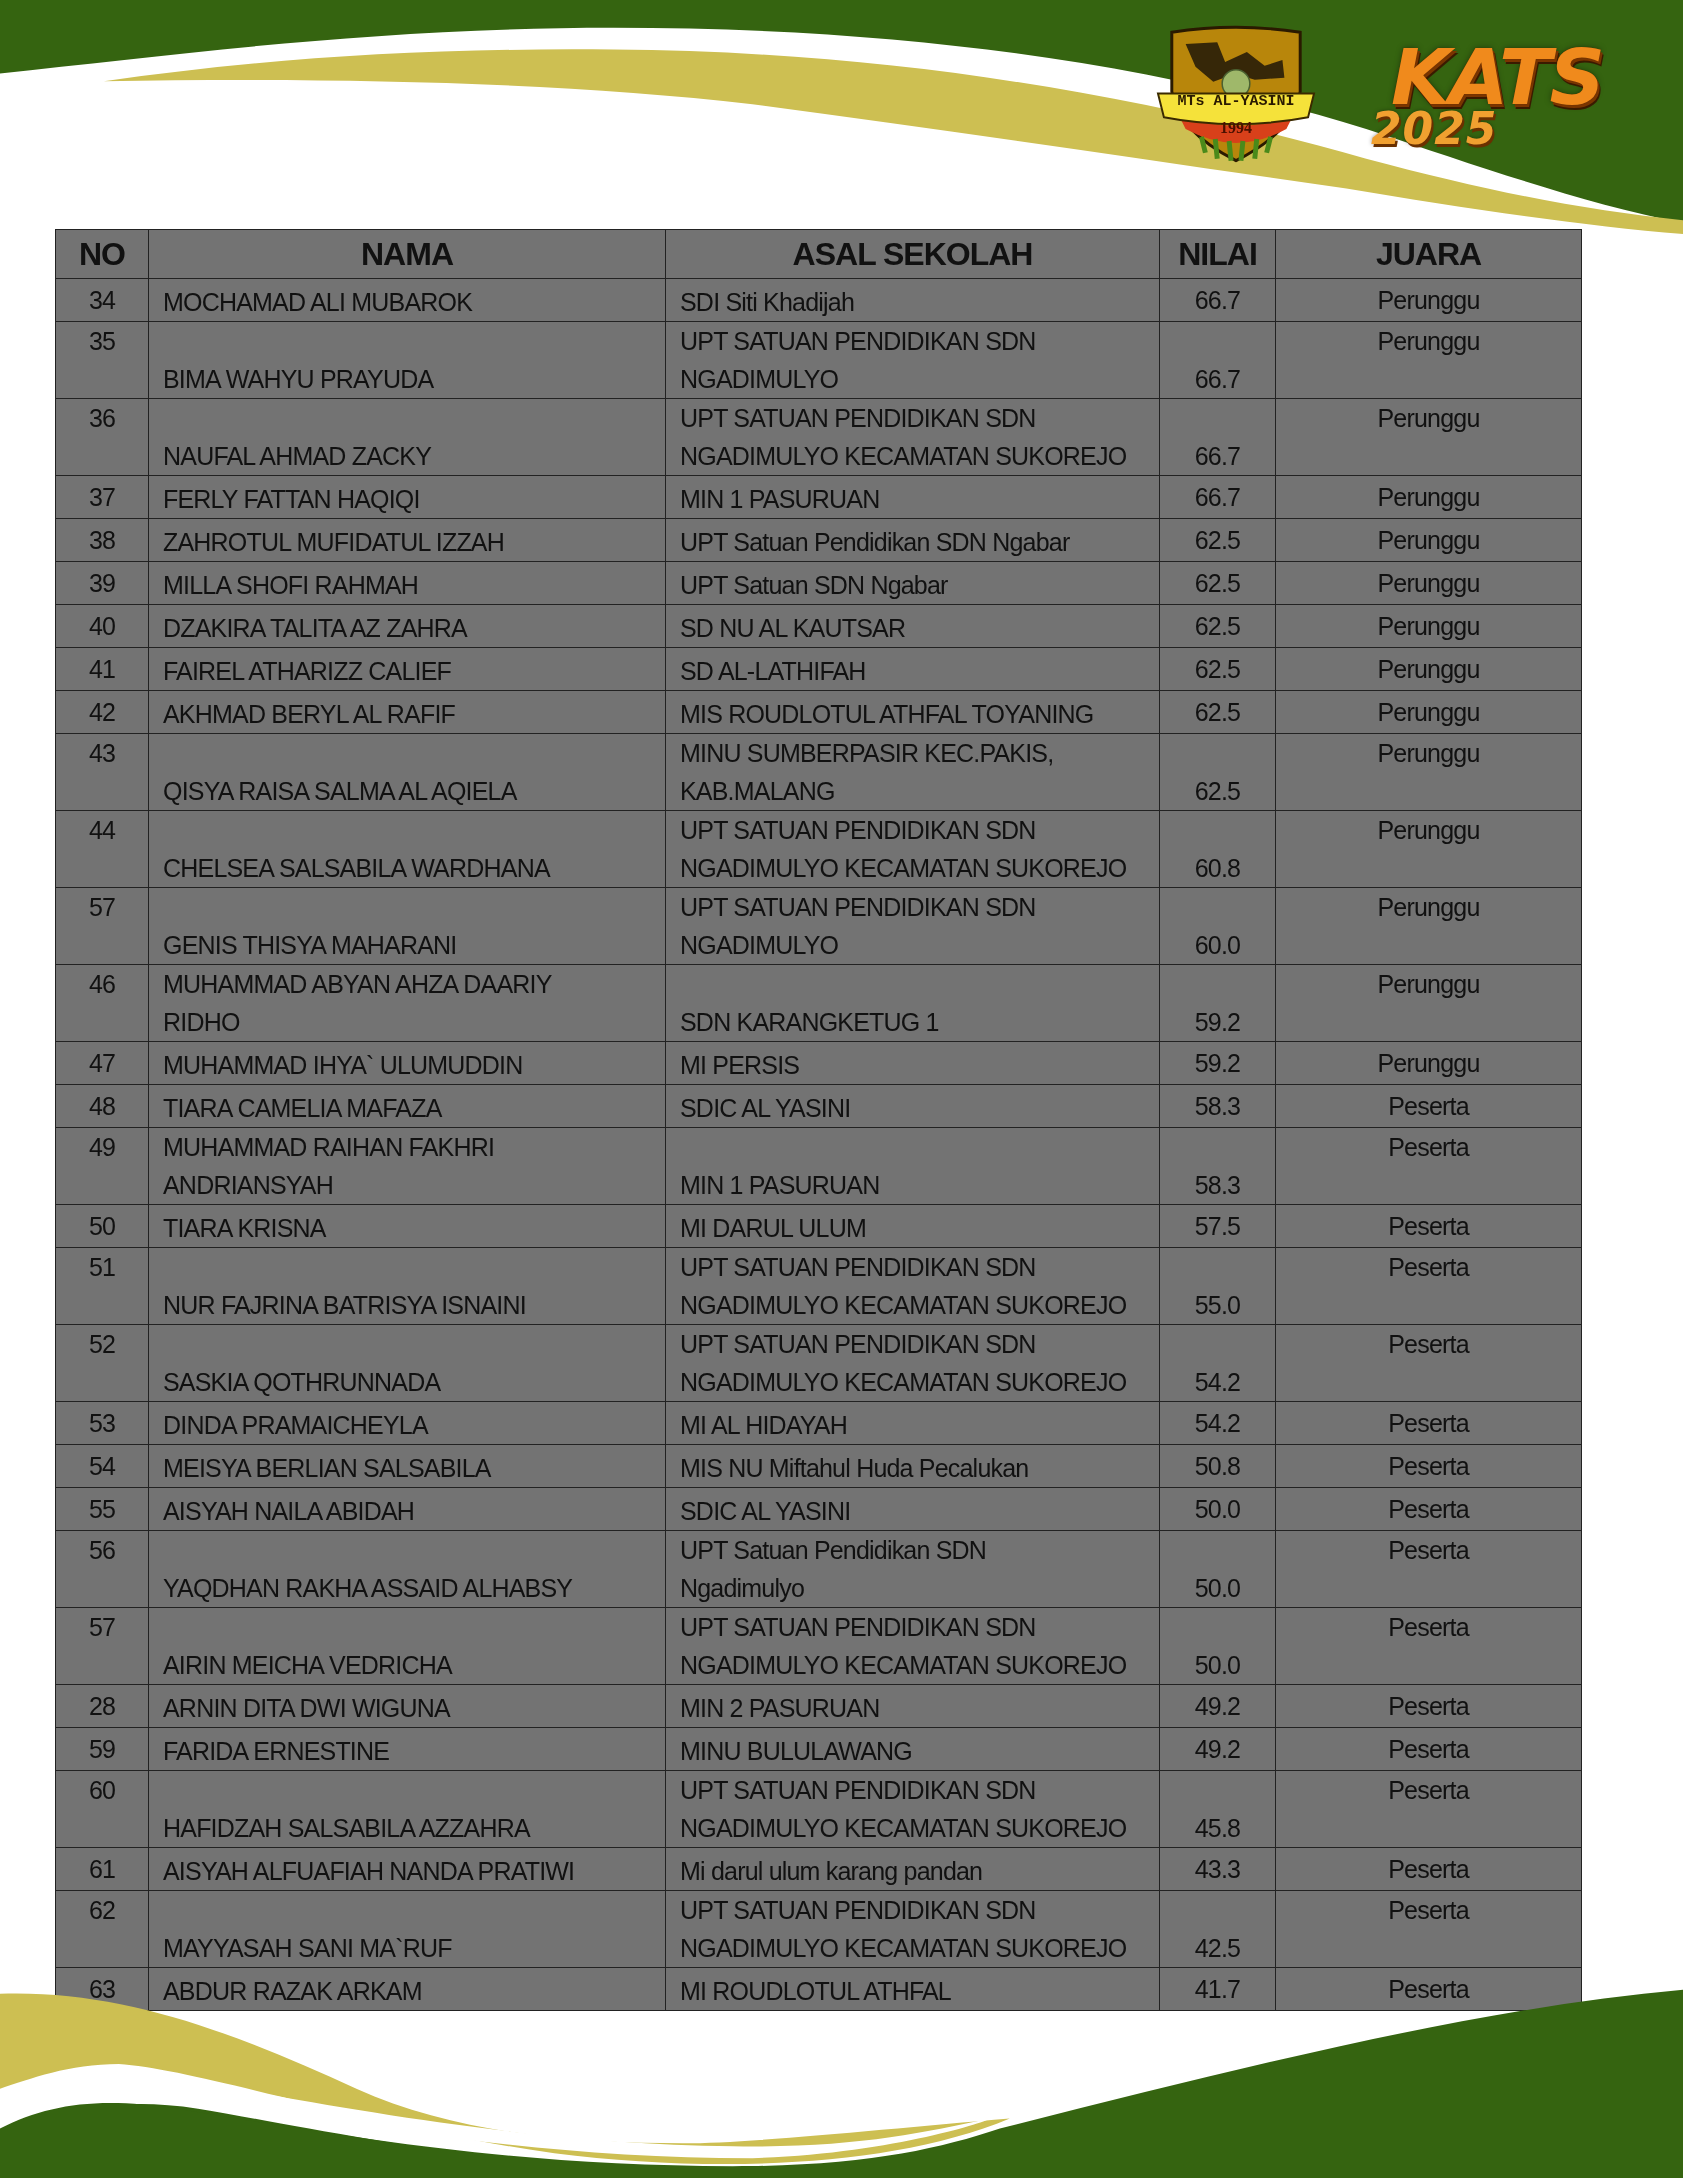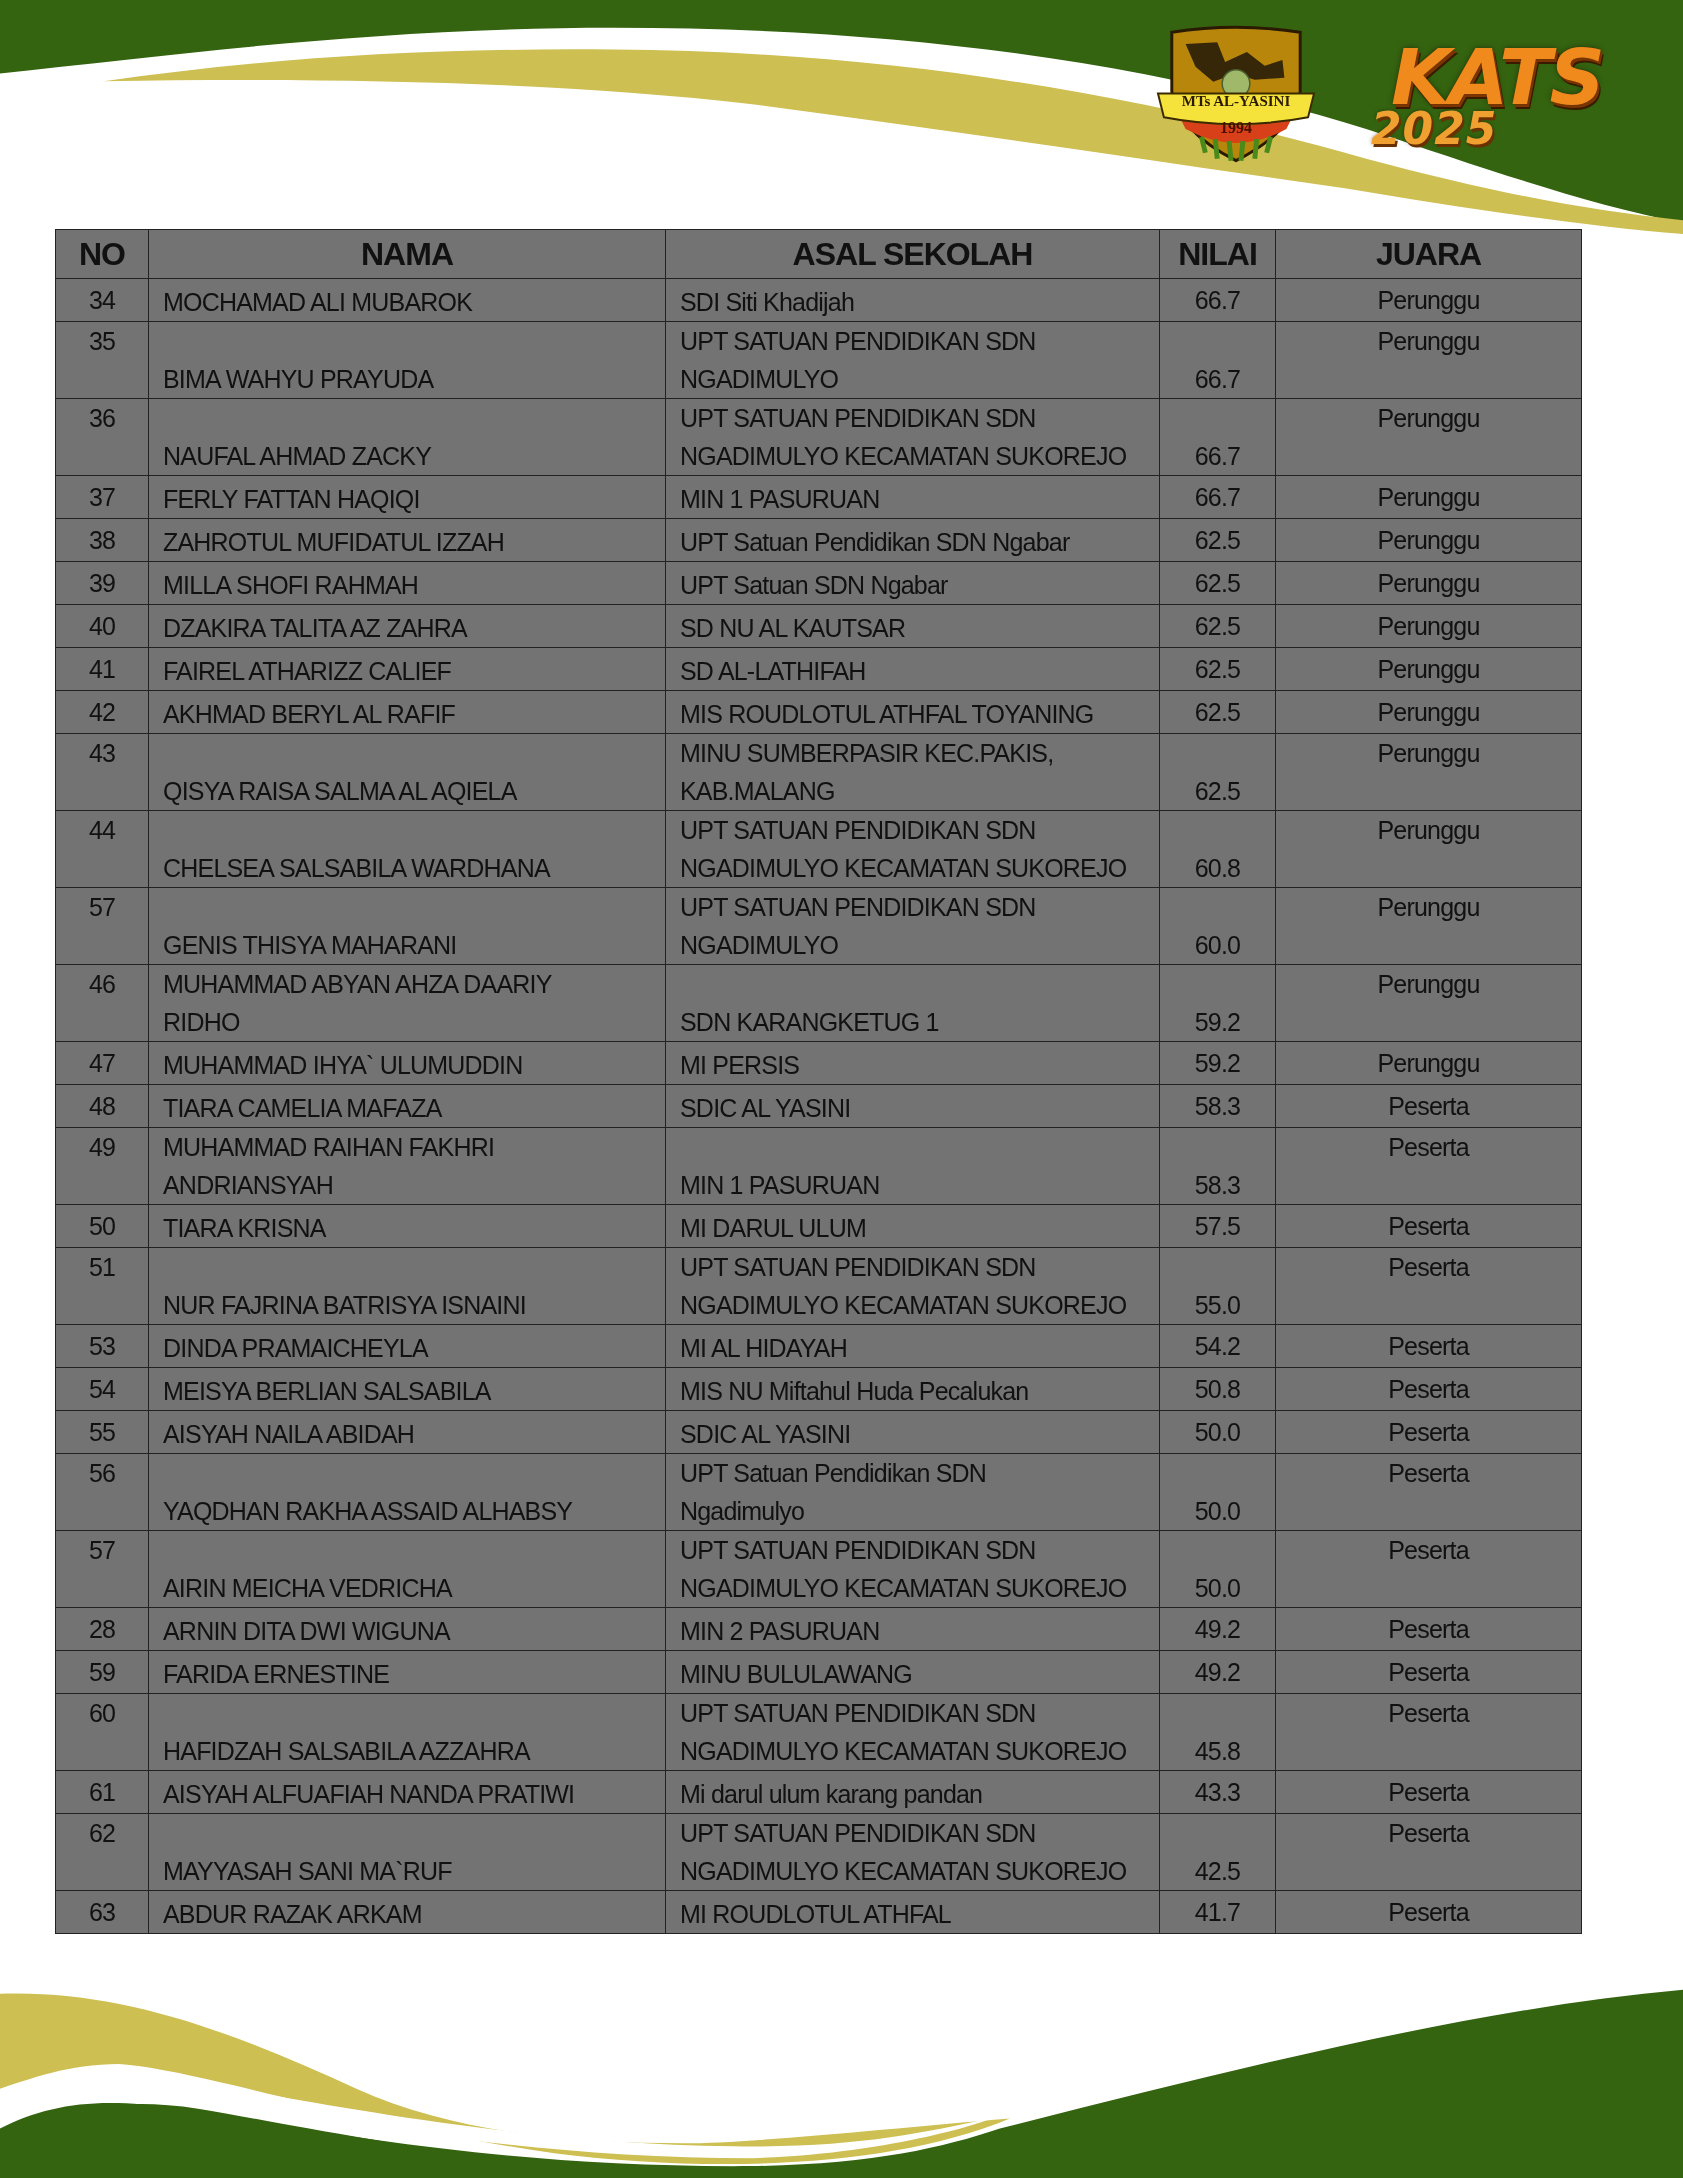--- a/index.html
+++ b/index.html
@@ -24,21 +24,21 @@
     }
     .logo-kats .kats-year {
       position: absolute; left: 0; top: 67px; width: 252px; text-align: left;
       font-family: "DejaVu Sans", sans-serif; font-weight: bold; font-style: italic;
       font-size: 44px; line-height: 48px; letter-spacing: 1px;
       color: #f0a030;
       text-shadow: 2px 3px 0 #6a3000, 0 0 4px rgba(0,0,0,0.4);
     }
     .crest-banner-text {
       position: absolute; left: 0; top: 71px; width: 160px; text-align: center;
-      font-family: Liberation Serif, serif; font-weight: bold;
+      font-family: Liberation Mono, monospace; font-weight: bold;
       font-size: 15px; color: #2a1a00; letter-spacing: 0px;
     }
     .crest-year-text {
       position: absolute; left: 0; top: 97px; width: 160px; text-align: center;
       font-family: "Liberation Serif", "DejaVu Serif", serif; font-weight: bold;
       font-size: 16px; color: #4a1000;
     }
 
     table.results {
       position: absolute; left: 55px; top: 229px; width: 1526px;
@@ -323,20 +323,33 @@
           <span class="line">&nbsp;</span>
           <span class="line">NUR FAJRINA BATRISYA ISNAINI</span>
         </td>
         <td class="asal">
           <span class="line">UPT SATUAN PENDIDIKAN SDN</span>
           <span class="line">NGADIMULYO KECAMATAN SUKOREJO</span>
         </td>
         <td class="nilai">55.0</td>
         <td class="juara">Peserta</td>
       </tr>
+      <tr class="double">
+        <td class="no">52</td>
+        <td class="nama">
+          <span class="line">&nbsp;</span>
+          <span class="line">SASKIA QOTHRUNNADA</span>
+        </td>
+        <td class="asal">
+          <span class="line">UPT SATUAN PENDIDIKAN SDN</span>
+          <span class="line">NGADIMULYO KECAMATAN SUKOREJO</span>
+        </td>
+        <td class="nilai">54.2</td>
+        <td class="juara">Peserta</td>
+      </tr>
       <tr class="single">
         <td class="no">53</td>
         <td class="nama">
           <span class="line">DINDA PRAMAICHEYLA</span>
         </td>
         <td class="asal">
           <span class="line">MI AL HIDAYAH</span>
         </td>
         <td class="nilai">54.2</td>
         <td class="juara">Peserta</td>

